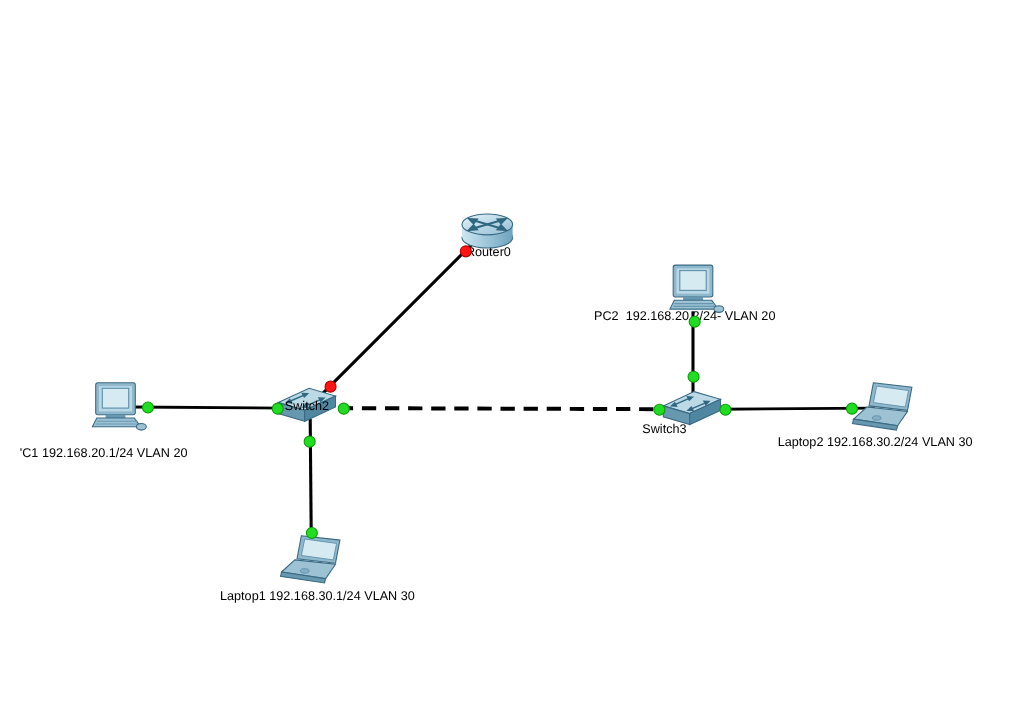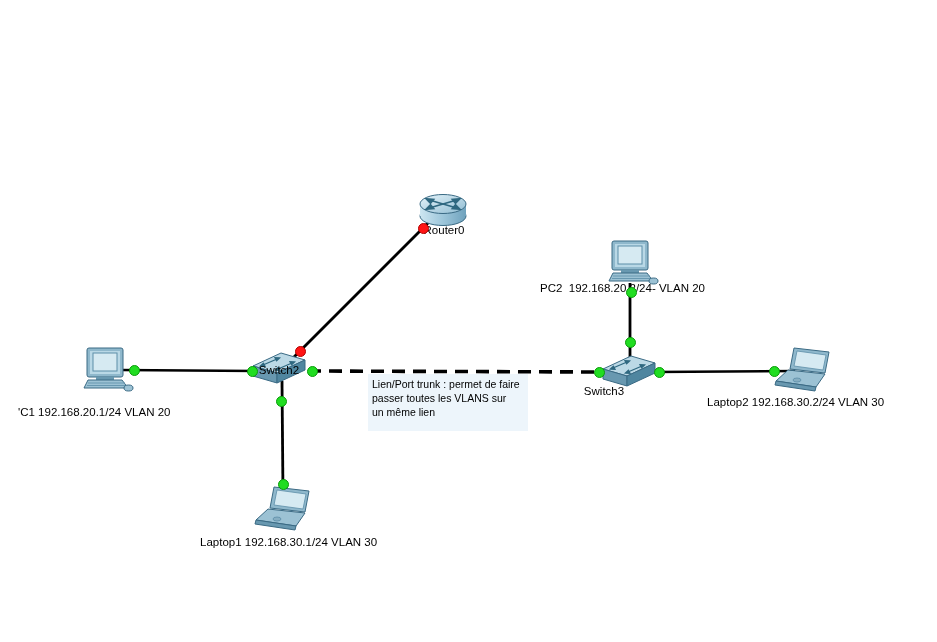--- a/index.html
+++ b/index.html
@@ -34,23 +34,20 @@
 
   <svg id="wires" width="937" height="642" viewBox="0 0 937 642">
     <line x1="120" y1="370" x2="258" y2="371" stroke="#000" stroke-width="2.6"></line>
     <line x1="293" y1="358" x2="438" y2="213" stroke="#000" stroke-width="2.8"></line>
     <line x1="308" y1="371" x2="603" y2="372" stroke="#000" stroke-width="3.6" stroke-dasharray="13,8"></line>
     <line x1="282" y1="381" x2="283" y2="495" stroke="#000" stroke-width="2.8"></line>
     <line x1="630" y1="283" x2="630" y2="362" stroke="#000" stroke-width="2.8"></line>
     <line x1="654" y1="372" x2="795" y2="371" stroke="#000" stroke-width="2.6"></line>
   </svg>
 
-  <div class="note">Lien/Port trunk : permet de faire
-passer toutes les VLANS sur
-un même lien</div>
 
   <div class="dev" style="left:418px;top:191px;">
     <svg width="50" height="38" viewBox="0 0 50 38">
       <defs>
         <linearGradient id="rbody" x1="0" y1="0" x2="1" y2="0">
           <stop offset="0" stop-color="#cde6f1"></stop>
             <stop offset="0.5" stop-color="#9dc6da"></stop>
             <stop offset="1" stop-color="#6fa2bd"></stop>
         </linearGradient>
         <linearGradient id="rtop" x1="0" y1="0" x2="1" y2="1">

